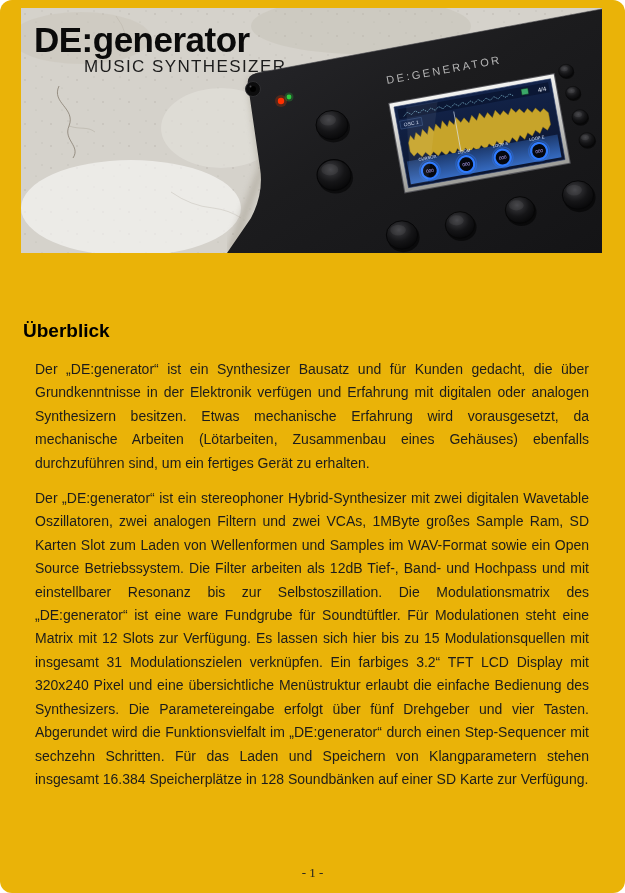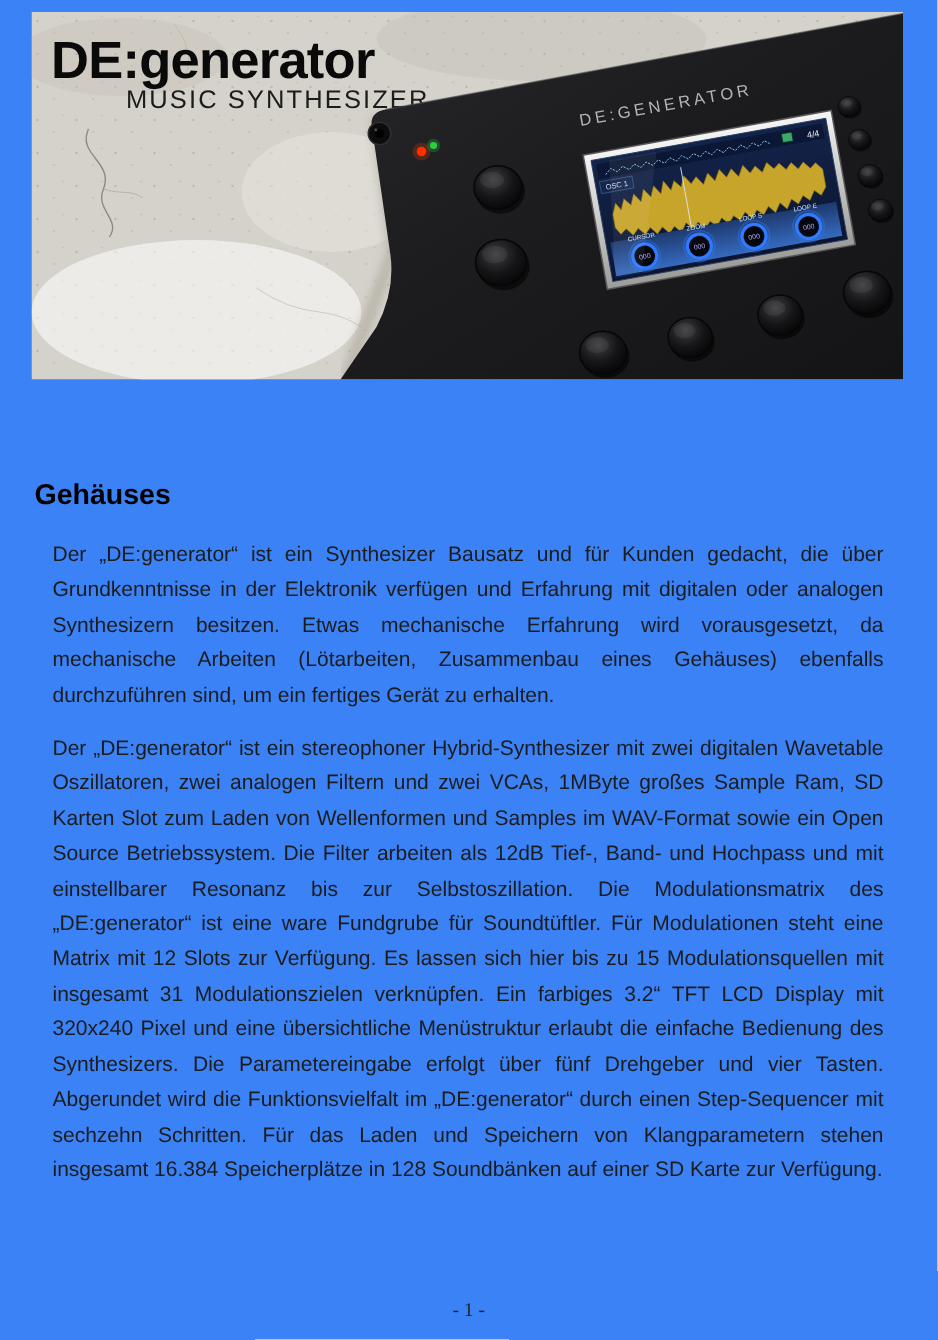--- a/index.html
+++ b/index.html
@@ -1,21 +1,22 @@
 <!DOCTYPE html>
 <html><head>
 <meta charset="utf-8">
 <style>
   html,body{margin:0;padding:0;background:#ffffff;}
   .page{
     position:relative;
     width:625px;height:893px;
-    background:#3b82f6;
+    background:#eab308;
     font-family:"Liberation Sans",sans-serif;
     overflow:hidden;
+    border-radius:12px;
   }
   .hero{
     position:absolute;left:21px;top:8px;width:581px;height:245px;
   }
   .hero svg{display:block;width:581px;height:245px;}
   .content{
     position:absolute;left:23px;top:321px;width:578px;
     color:#1b1b1b;
   }
   .content h1{
@@ -180,20 +181,20 @@
             </g>
           </g>
 
           <polygon points="12,2 44,2 20,80 2,80" fill="#ffffff" opacity="0.06"></polygon>
         </g>
       </g>
     </svg>
   </div>
 
   <div class="content">
-    <h1>Gehäuses</h1>
+    <h1>Überblick</h1>
     <p>Der „DE:generator“ ist ein Synthesizer Bausatz und für Kunden gedacht, die über Grundkenntnisse in der Elektronik verfügen und Erfahrung mit digitalen oder analogen Synthesizern besitzen. Etwas mechanische Erfahrung wird vorausgesetzt, da mechanische Arbeiten (Lötarbeiten, Zusammenbau eines Gehäuses) ebenfalls durchzuführen sind, um ein fertiges Gerät zu erhalten.</p>
     <p>Der „DE:generator“ ist ein stereophoner Hybrid-Synthesizer mit zwei digitalen Wavetable Oszillatoren, zwei analogen Filtern und zwei VCAs, 1MByte großes Sample Ram, SD Karten Slot zum Laden von Wellenformen und Samples im WAV-Format sowie ein Open Source Betriebssystem. Die Filter arbeiten als 12dB Tief-, Band- und Hoch­pass und mit einstellbarer Resonanz bis zur Selbstoszillation. Die Modulationsmatrix des „DE:generator“ ist eine ware Fundgrube für Soundtüftler. Für Modulationen steht eine Matrix mit 12 Slots zur Verfügung. Es lassen sich hier bis zu 15 Modulationsquellen mit insgesamt 31 Modulationszielen verknüpfen. Ein farbiges 3.2“ TFT LCD Display mit 320x240 Pixel und eine übersichtliche Menüstruktur erlaubt die einfache Bedienung des Synthesizers. Die Parametereingabe erfolgt über fünf Drehgeber und vier Tasten. Abgerundet wird die Funktionsvielfalt im „DE:generator“ durch einen Step-Sequencer mit sechzehn Schritten. Für das Laden und Speichern von Klangparametern stehen insgesamt 16.384 Speicherplätze in 128 Soundbänken auf einer SD Karte zur Verfügung.</p>
   </div>
 
   <div class="pageno">- 1 -</div>
 
 </div>
 
 </body></html>

